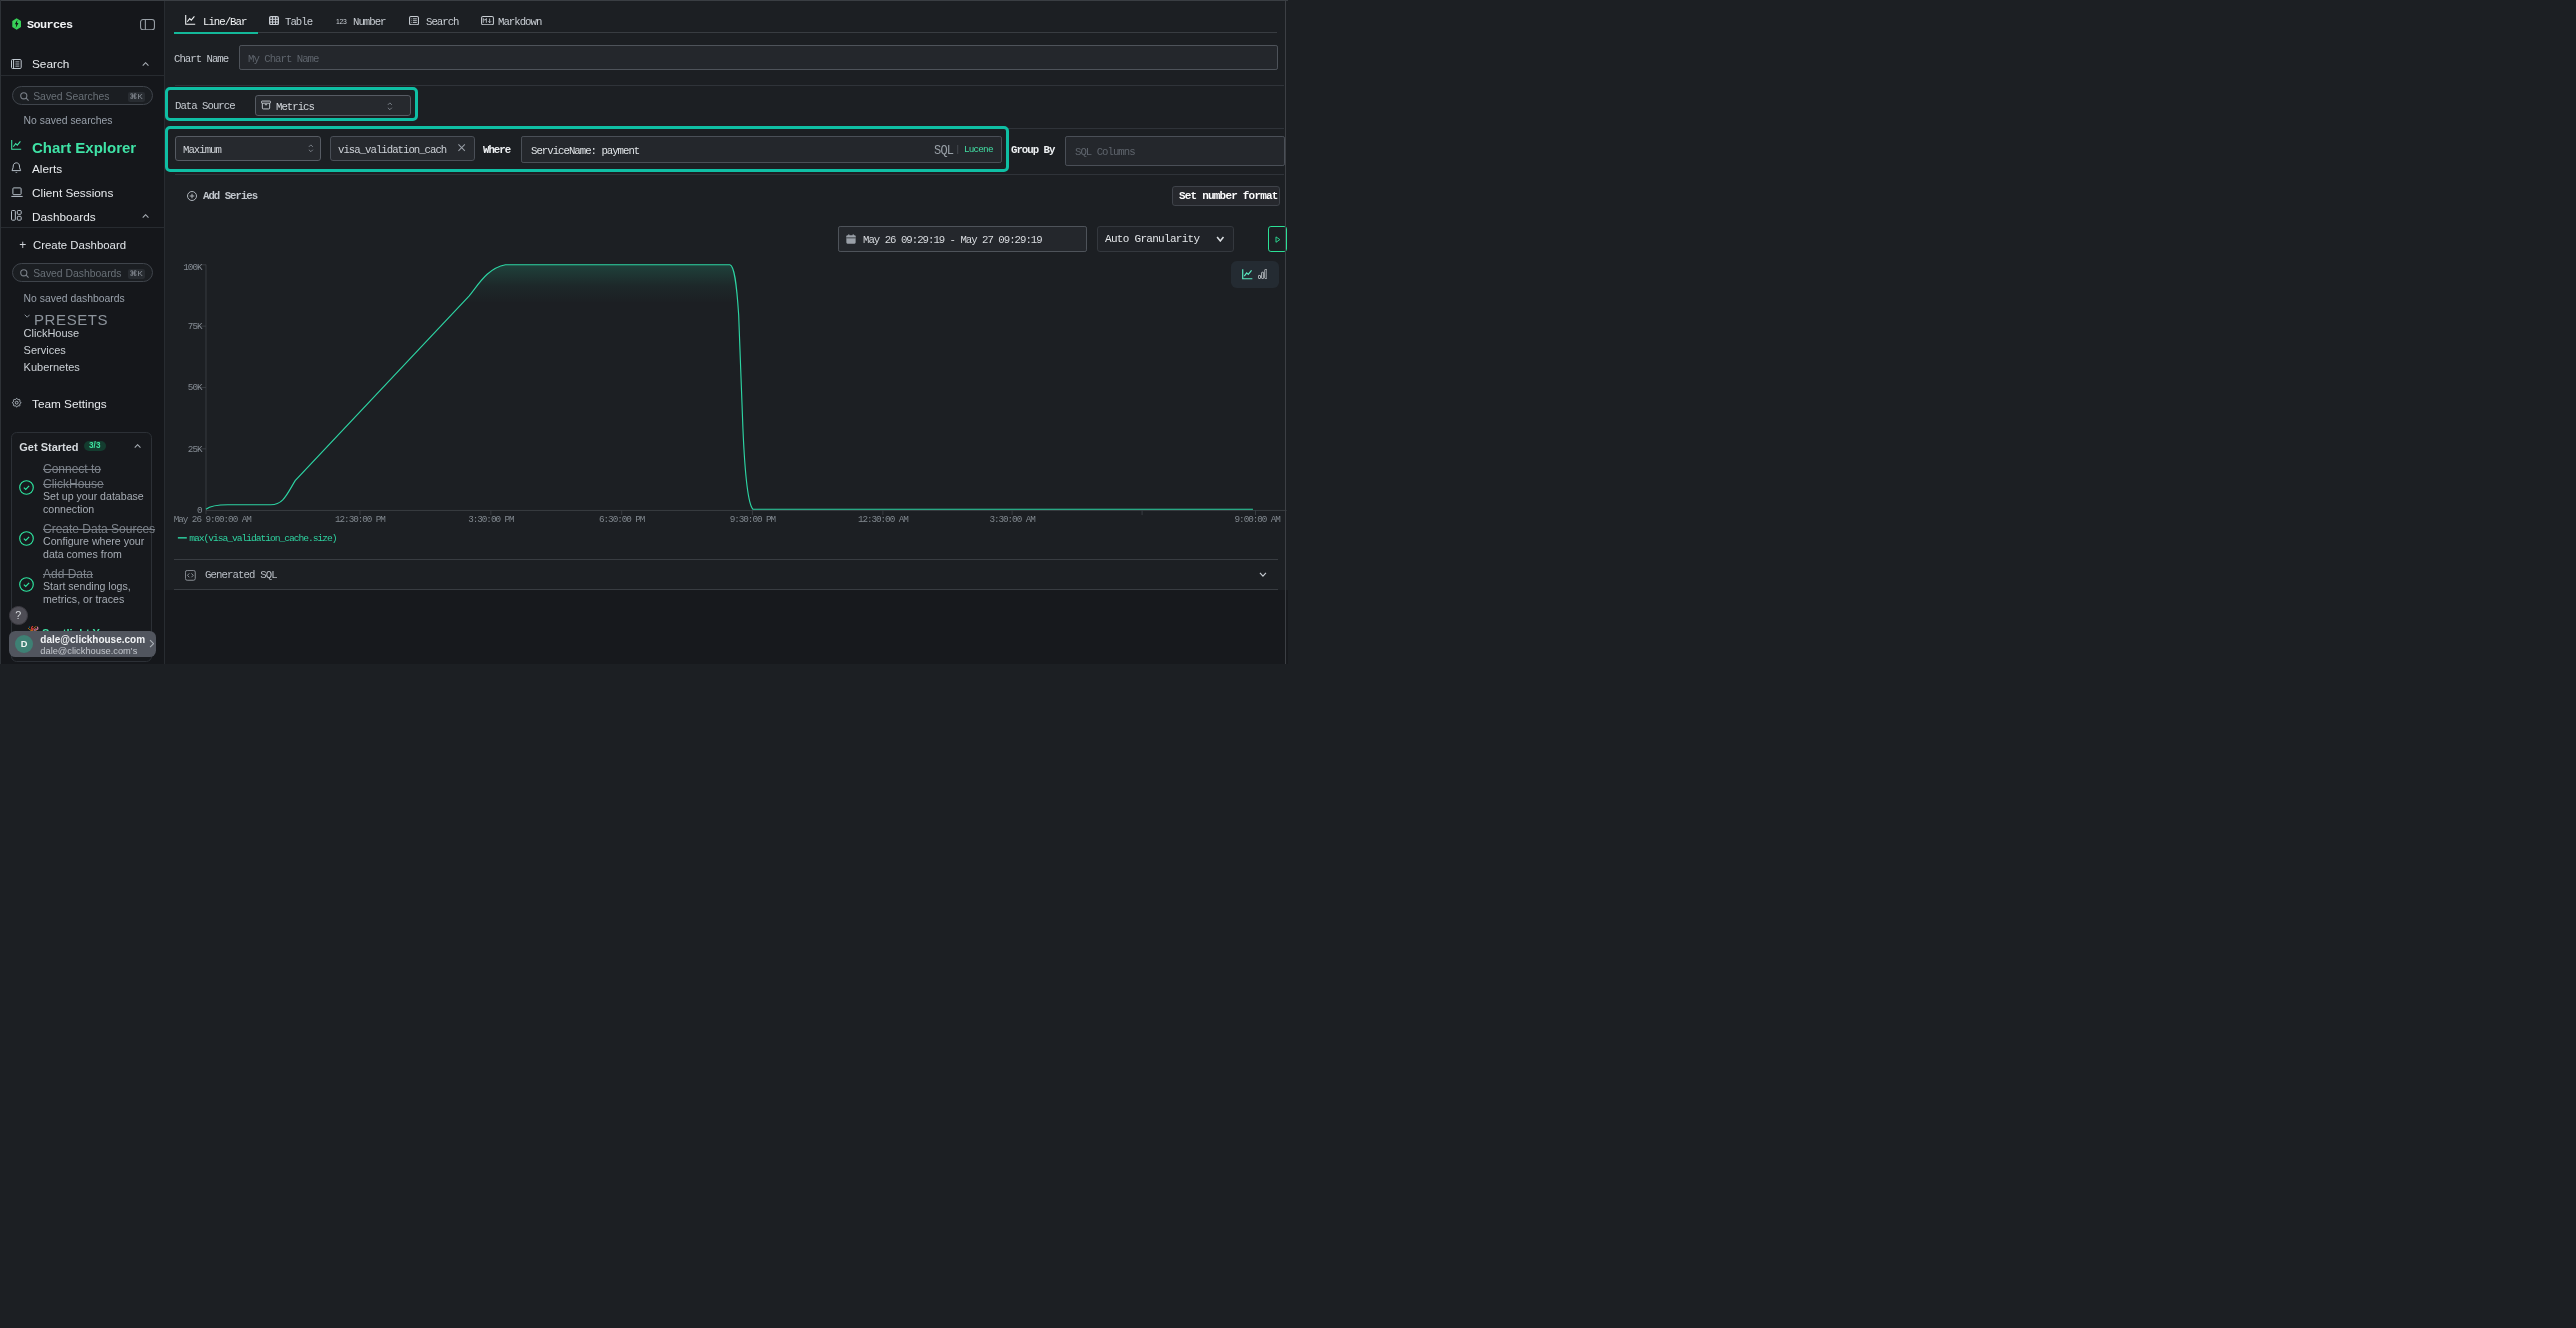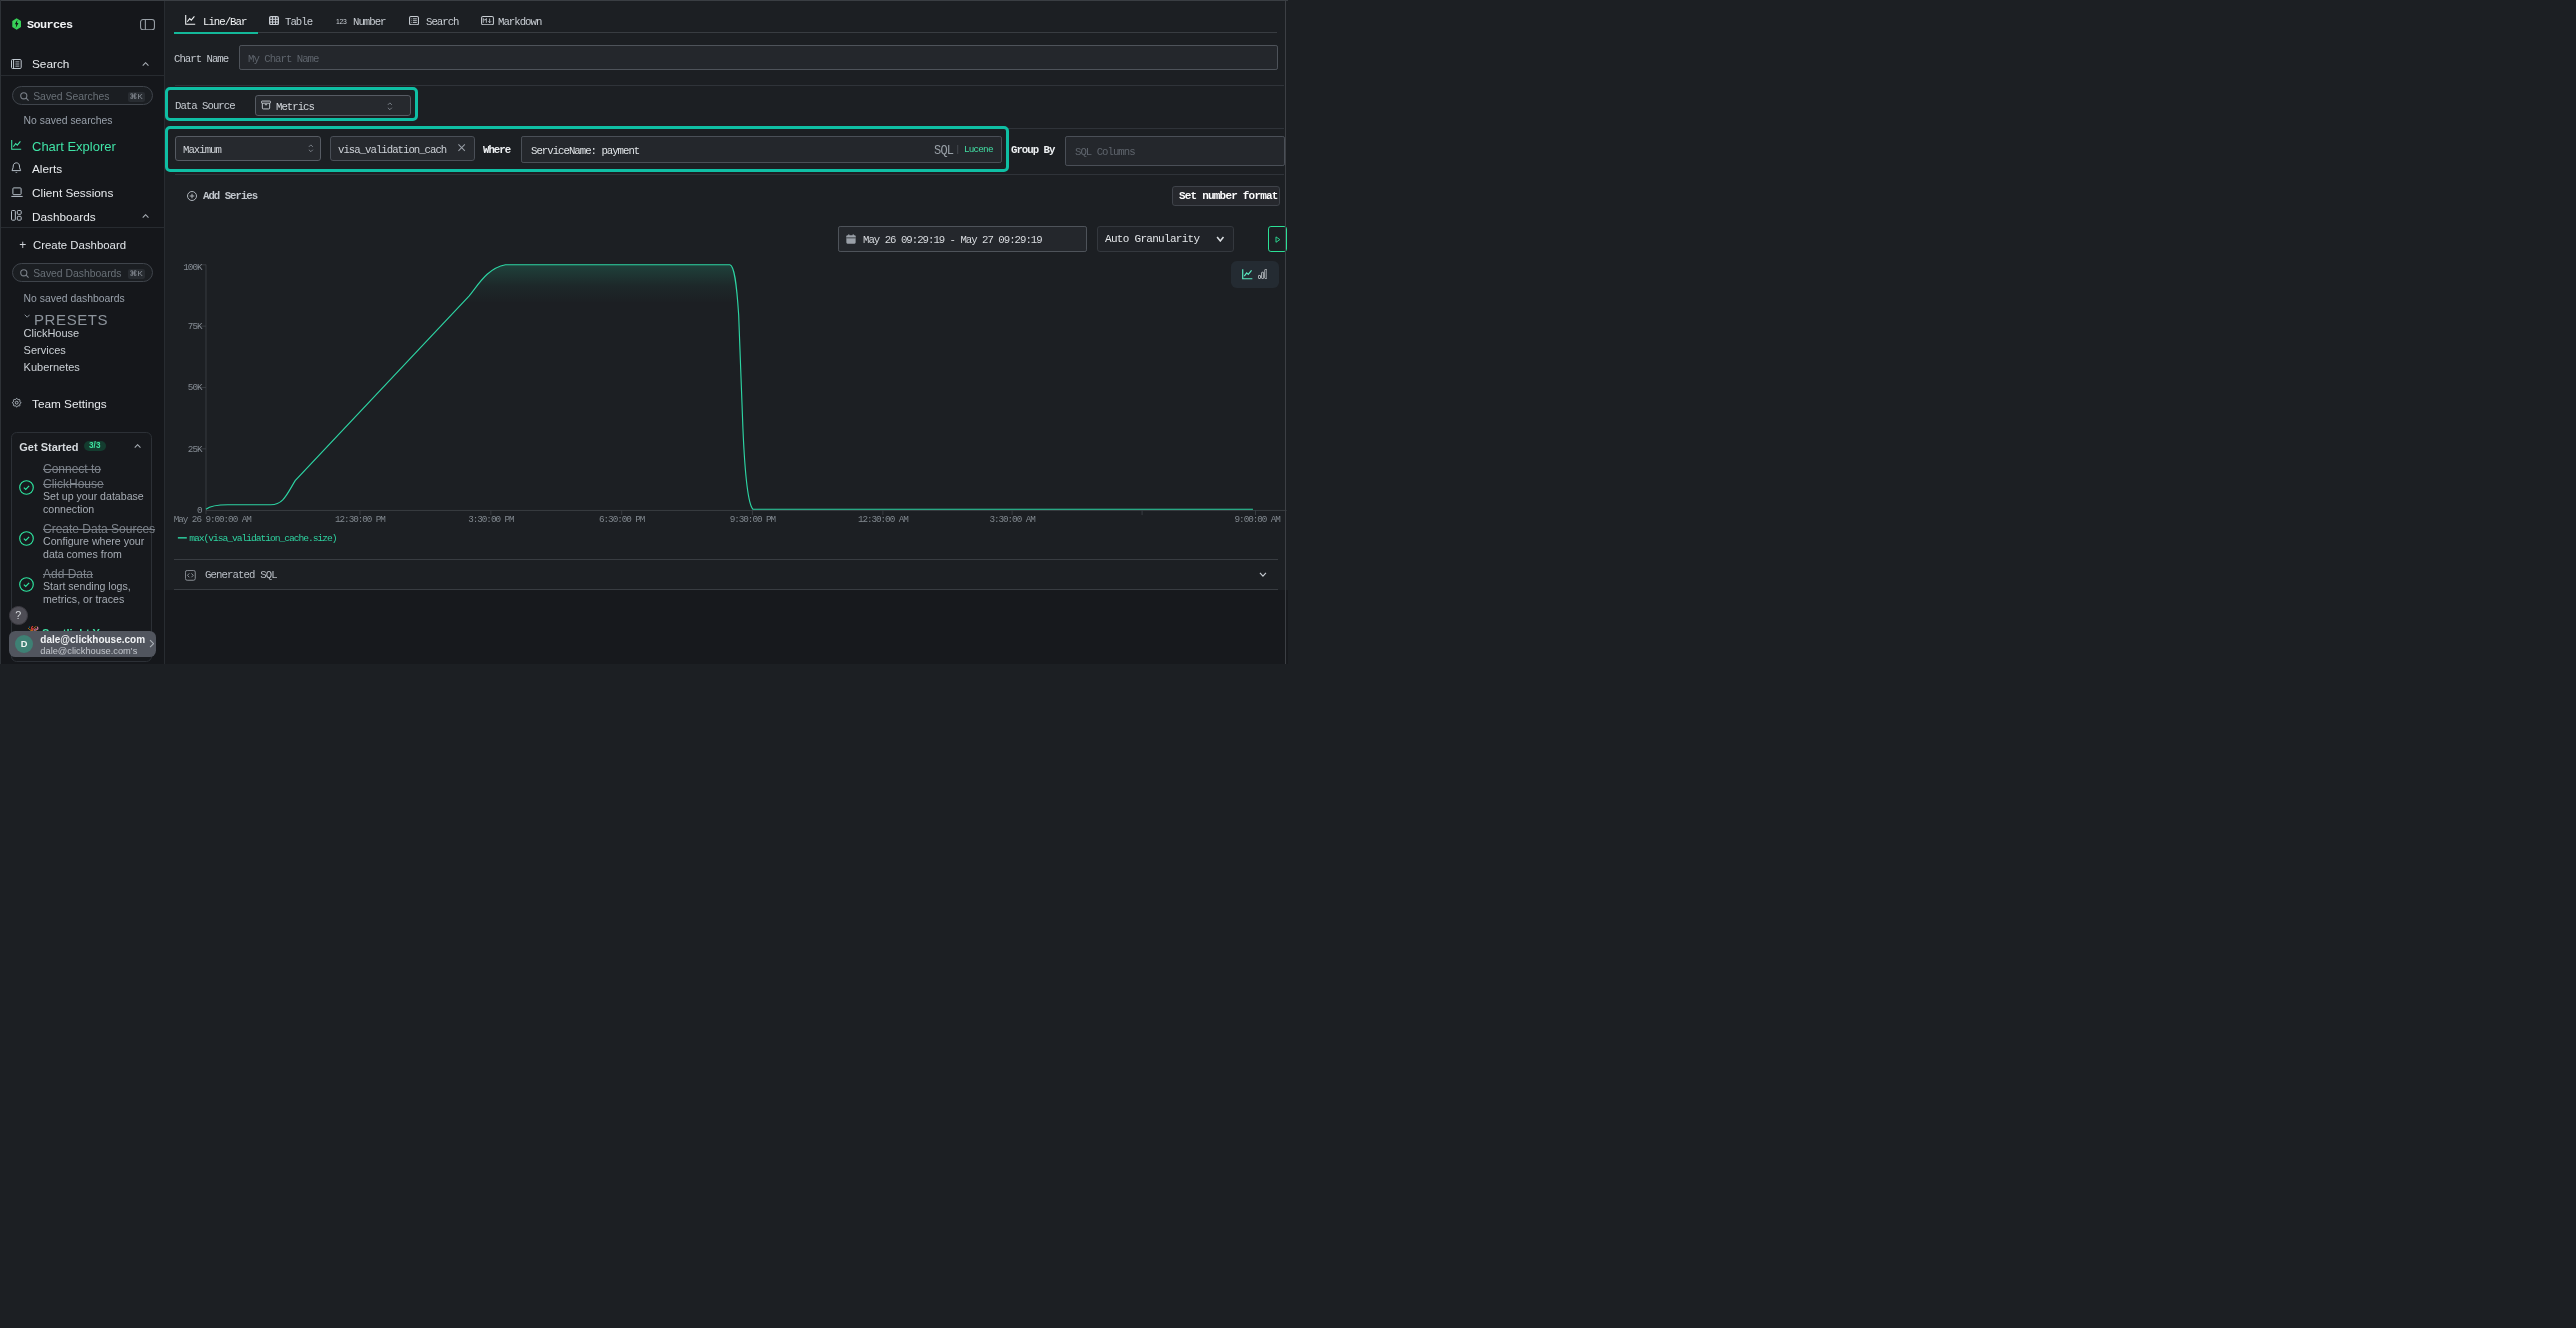--- a/index.html
+++ b/index.html
@@ -83,21 +83,21 @@
     </svg>
     <div class="ph">Saved Searches</div>
     <div class="kbd">⌘K</div>
   </div>
   <div class="sb" style="left:23.6px;top:115px;font-size:10.4px;color:#99a1ab">No saved searches</div>
 
   <svg class="sb" style="left:11.4px;top:140px" width="10.7" height="10" viewBox="0 0 15 14">
     <path d="M1 0 L1 13 L14.3 13" fill="none" stroke="#3fe3a6" stroke-width="1.5"></path>
     <path d="M3.2 9.5 L6.6 5.1 L8.8 7.2 L13.2 1.8" fill="none" stroke="#3fe3a6" stroke-width="1.5"></path>
   </svg>
-  <div class="sb" style="left:32px;top:139px;font-size:13px;font-weight:normal;color:#3fe3a6">Chart Explorer</div>
+  <div class="sb" style="left:32px;top:139px;font-size:15px;font-weight:bold;color:#3fe3a6">Chart Explorer</div>
 
   <svg class="sb" style="left:11.4px;top:162px" width="10.7" height="12" viewBox="0 0 15 17">
     <path d="M7.5 1.2 C4.9 1.2 3.1 3.1 3.1 5.7 C3.1 9.6 1.4 10.9 1.4 12.2 L13.6 12.2 C13.6 10.9 11.9 9.6 11.9 5.7 C11.9 3.1 10.1 1.2 7.5 1.2 Z" fill="none" stroke="#b9c2cb" stroke-width="1.4"></path>
     <path d="M5.9 14.6 A1.8 1.8 0 0 0 9.1 14.6" fill="#b9c2cb"></path>
   </svg>
   <div class="sb navtxt" style="left:32px;top:162px">Alerts</div>
 
   <svg class="sb" style="left:10.7px;top:187px" width="12" height="10.7" viewBox="0 0 17 15">
     <rect x="2.7" y="1.2" width="11.6" height="9.6" rx="1.2" fill="none" stroke="#b9c2cb" stroke-width="1.4"></rect>
     <line x1="0.5" y1="13.3" x2="16.5" y2="13.3" stroke="#b9c2cb" stroke-width="1.4"></line>

